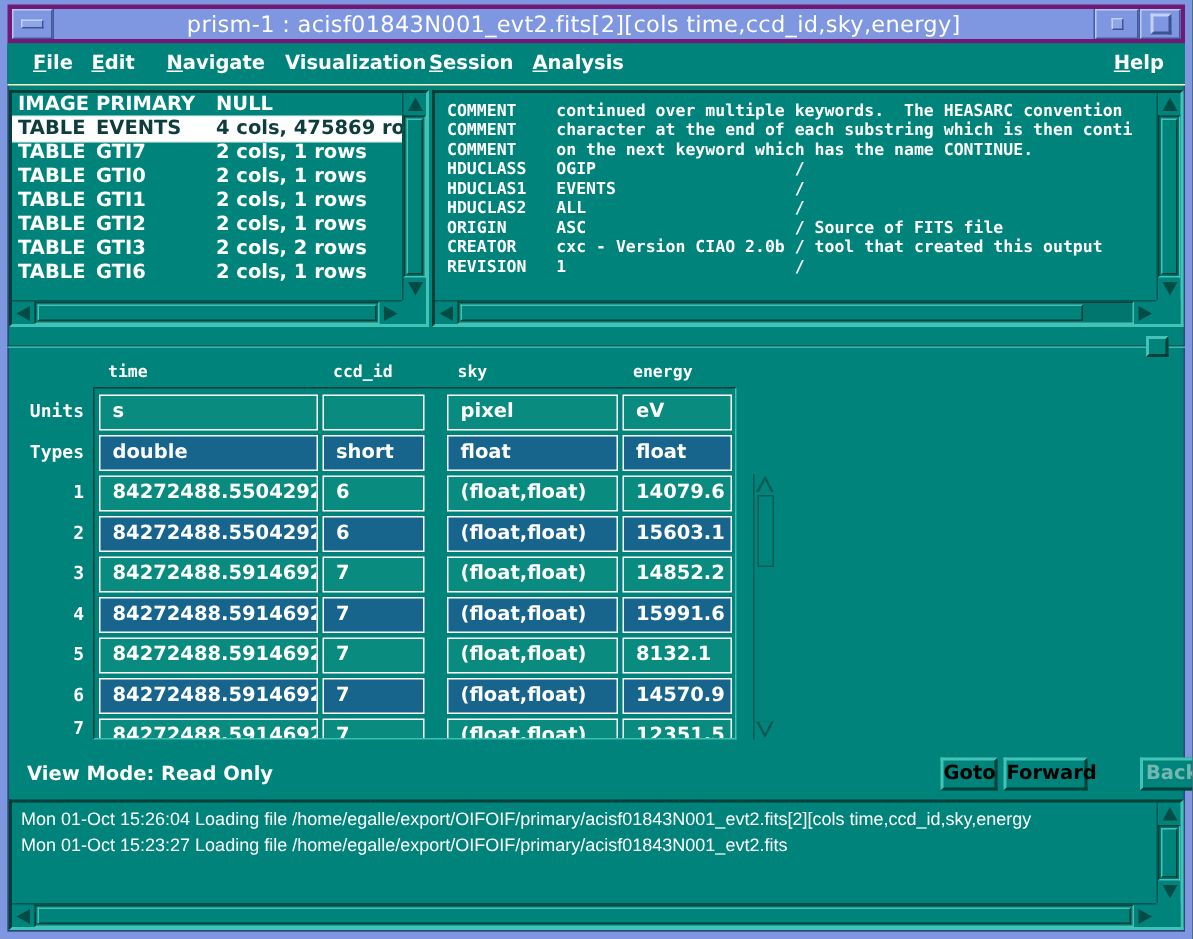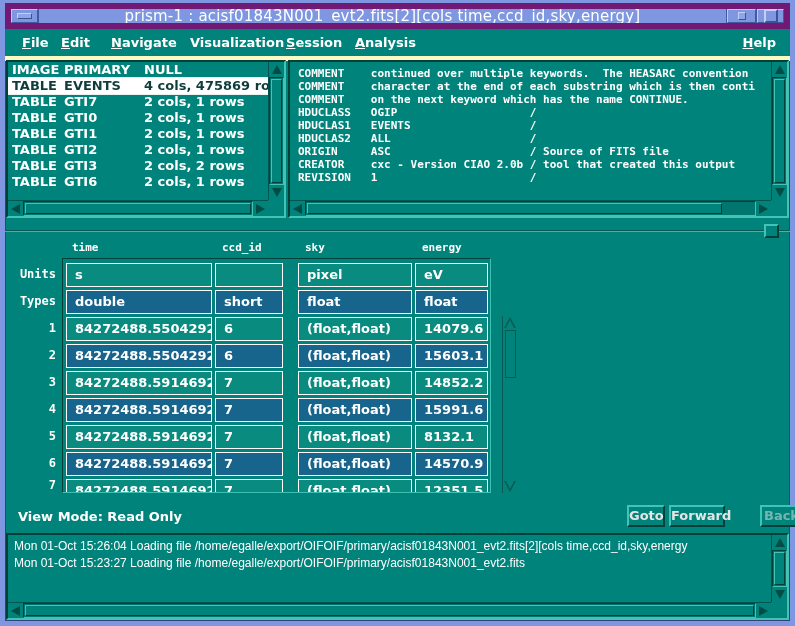--- a/index.html
+++ b/index.html
@@ -2,32 +2,32 @@
 <html><head>
 <meta charset="utf-8">
 <style>
   html,body{margin:0;padding:0;background:#555;}
   #screen{position:relative;width:795px;height:626px;background:#7e97e0;overflow:hidden;
           font-family:"DejaVu Sans",sans-serif;}
   
   #frame-inner{position:absolute;left:5px;top:29px;width:785px;height:592px;background:#00837b;
                border:1px solid #33437a;box-sizing:border-box;}
   #titlebar{position:absolute;left:5px;top:3px;width:785px;height:26px;background:#7e97e0;
-            display:flex;align-items:stretch;border:6px solid #701a75;box-sizing:border-box;}
+            display:flex;align-items:stretch;border:3px solid #701a75;box-sizing:border-box;}
   .tb-btn{width:27px;flex:none;background:#7e97e0;border:1px solid;border-color:#bac9f4 #44599c #44599c #bac9f4;
           display:flex;align-items:center;justify-content:center;box-sizing:border-box;}
   .tb-sep{width:1px;background:#44599c;flex:none;}
   #tb-title{flex:1;display:flex;align-items:center;justify-content:center;color:#fff;
             font-size:15px;letter-spacing:.2px;white-space:nowrap;overflow:hidden;}
   .glyph-dash{width:13px;height:4px;background:#8ea5e8;border:1px solid;border-color:#c3d0f6 #3d5292 #3d5292 #c3d0f6;}
   .glyph-min{width:6px;height:6px;background:#8ea5e8;border:1px solid;border-color:#c3d0f6 #3d5292 #3d5292 #c3d0f6;}
   .glyph-max{width:14px;height:14px;background:#7e97e0;border:2px solid;border-color:#c3d0f6 #3d5292 #3d5292 #c3d0f6;box-sizing:border-box;}
   
   #menubar{position:absolute;left:5px;top:29px;width:785px;height:27px;background:#00837b;
-           border-bottom:5px solid #fef9c3;}
+           border-bottom:1px solid #fef9c3;}
   .mi{position:absolute;top:6px;color:#fff;font-weight:bold;font-size:13px;cursor:default;}
   .mi::first-letter{text-decoration:underline;}
   .mi.no-mn::first-letter{text-decoration:none;}
   
   .panel{position:absolute;background:#00837b;border:2px solid;border-color:#013f39 #42c3b6 #42c3b6 #013f39;
          box-sizing:border-box;display:grid;grid-template-columns:1fr 16px;grid-template-rows:1fr 16px;}
   .p-view{overflow:hidden;position:relative;}
   .sb-v{display:flex;flex-direction:column;border-left:1px solid #01554e;}
   .sb-h{display:flex;flex-direction:row;border-top:1px solid #01554e;}
   .abox{width:15px;height:15px;flex:none;display:flex;align-items:center;justify-content:center;}
@@ -72,21 +72,21 @@
   .ot i{position:absolute;display:block;width:0;height:0;}
   .otu i.o{left:1px;top:1px;border-left:6px solid transparent;border-right:6px solid transparent;border-bottom:11px solid #0a5a52;}
   .otu i.n{left:3px;top:4px;border-left:4px solid transparent;border-right:4px solid transparent;border-bottom:8px solid #00837b;}
   .otd i.o{left:1px;top:1px;border-left:6px solid transparent;border-right:6px solid transparent;border-top:11px solid #0a5a52;}
   .otd i.n{left:3px;top:1px;border-left:4px solid transparent;border-right:4px solid transparent;border-top:8px solid #00837b;}
   .ttrough{flex:1;position:relative;}
   #othumb{position:absolute;left:2px;top:1px;width:9px;height:46px;border:1px solid #0a5a52;}
   
   .status{position:absolute;color:#fff;font-weight:bold;font-size:13px;white-space:pre;}
   .btn{position:absolute;height:22px;background:#00837b;border:2px solid;
-       border-color:#42c3b6 #013f39 #013f39 #42c3b6;box-sizing:border-box;color:#e5e5e5;
+       border-color:#42c3b6 #013f39 #013f39 #42c3b6;box-sizing:border-box;color:#000000;
        font-weight:bold;font-size:13px;text-align:center;line-height:18px;cursor:default;}
   .btn.disabled{color:rgba(208,228,224,.55);}
   
   .logline{color:#fff;font-family:"Liberation Sans",sans-serif;font-size:12px;line-height:17px;
            white-space:nowrap;overflow:hidden;}
 </style>
 </head>
 <body>
 
 <div id="screen">

